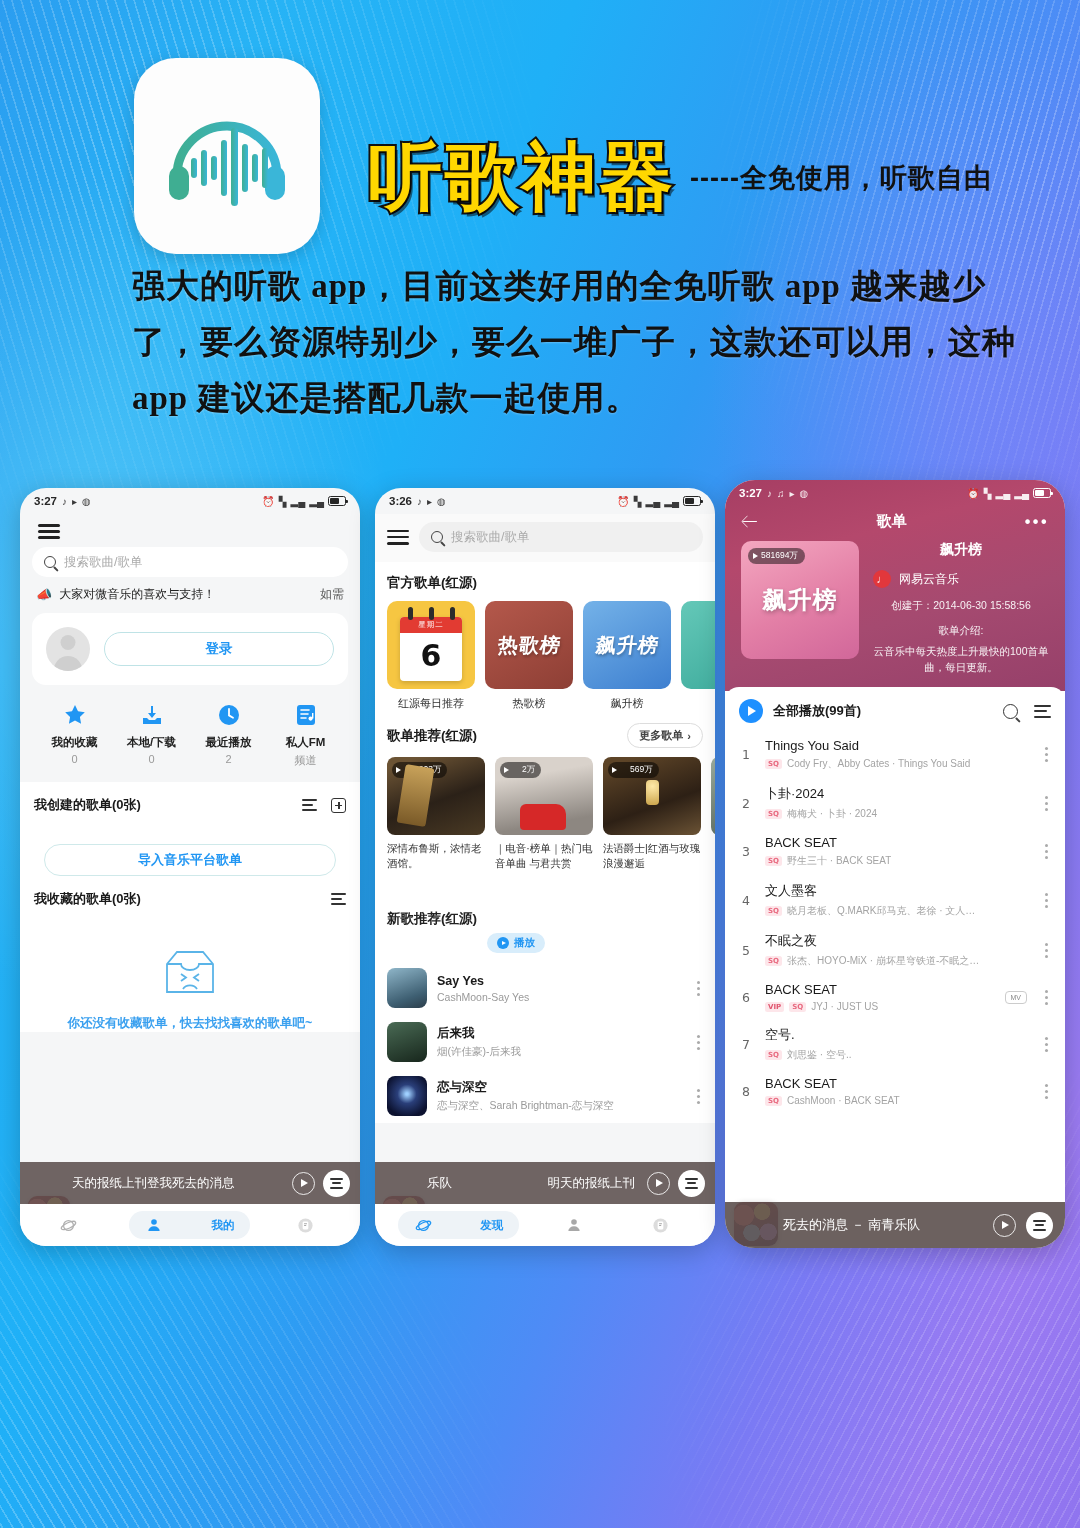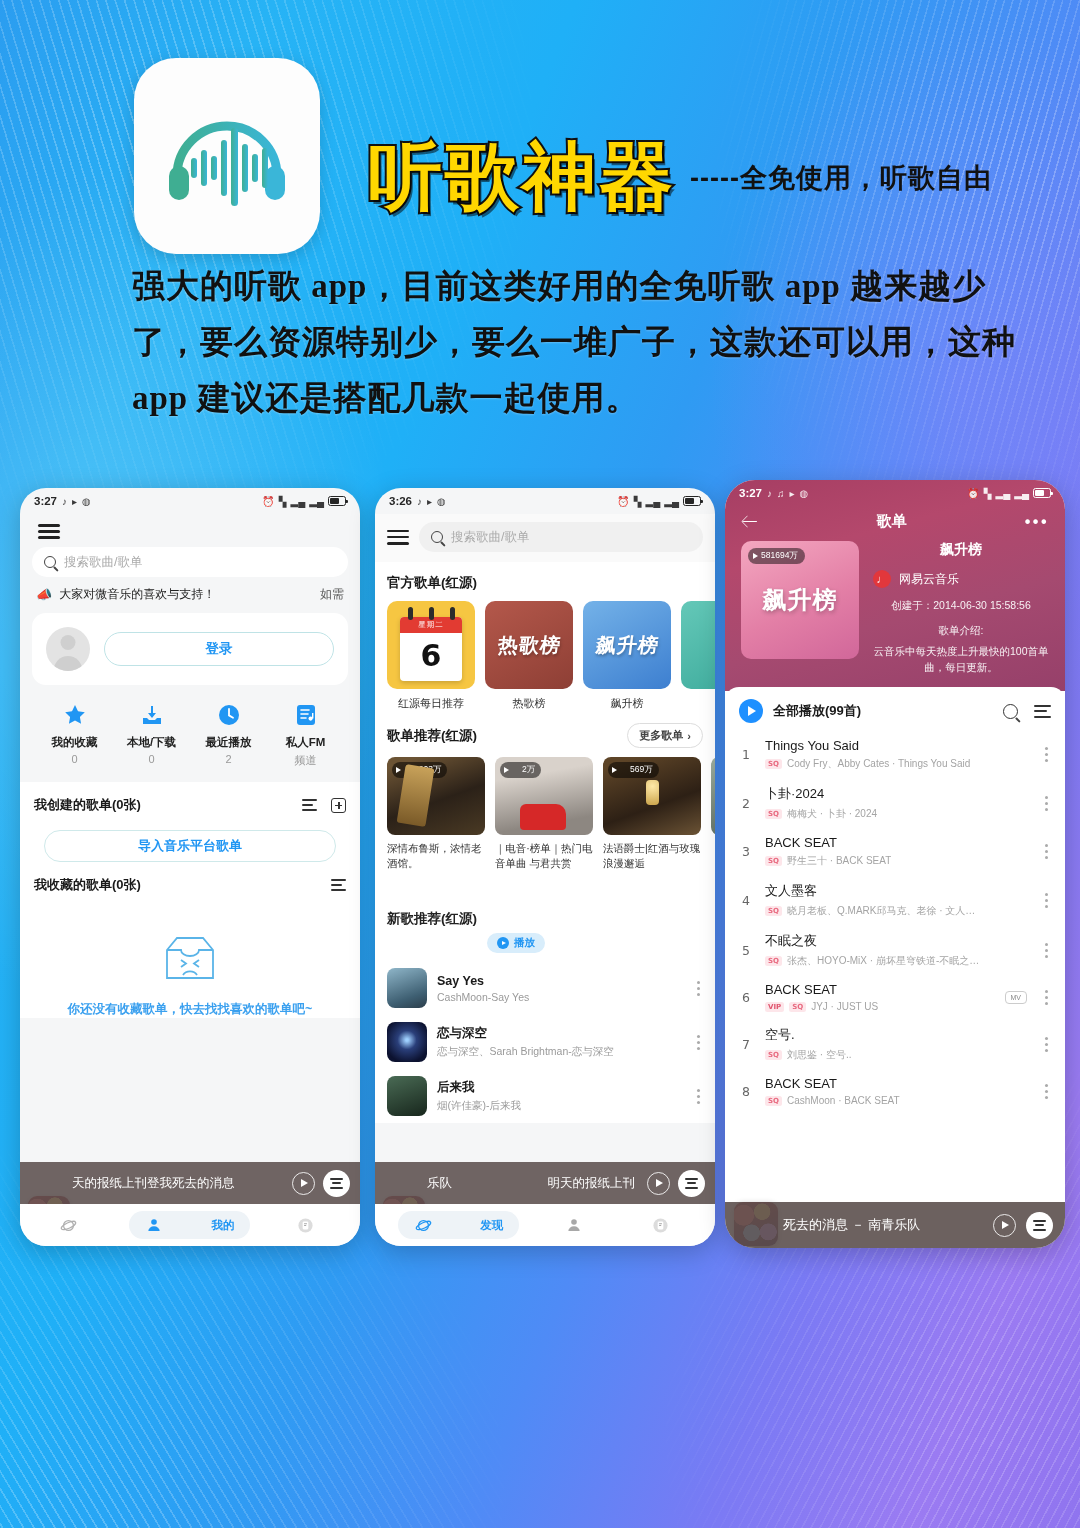--- a/index.html
+++ b/index.html
@@ -156,21 +156,21 @@
   .sec-acts { margin-left:auto; display:flex; gap: 14px; align-items:center; color:#333; }
   .icon-list { width:15px; height:12px; display:flex; flex-direction:column; justify-content:space-between; }
   .icon-list i { display:block; height:2px; background:#333; border-radius:2px; }
   .icon-list i:nth-child(1){ width:100%; } .icon-list i:nth-child(2){ width:75%; }
   .icon-list i:nth-child(3){ width:100%; }
   .icon-plus { width:15px; height:15px; border:1.6px solid #333; border-radius:3px; position:relative; }
   .icon-plus::before,.icon-plus::after{ content:''; position:absolute; background:#333; }
   .icon-plus::before{ left:3px; right:3px; top:6px; height:1.6px; }
   .icon-plus::after{ top:3px; bottom:3px; left:6px; width:1.6px; }
   .import-btn {
-    height: 32px; border:1.1px solid #cfe9ea; border-radius: 17px; margin: 6px 10px 0;
+    height: 32px; border:1.1px solid #cfe9ea; border-radius: 17px; margin: 20px 10px 0;
     display:flex; align-items:center; justify-content:center;
     color:#2196f3; font-size: 13px; font-weight:600;
   }
   .empty { text-align:center; padding: 26px 0 0; }
   .empty-text { color:#3aa0ef; font-size: 12.5px; margin-top: 12px; font-weight:600; }
 
   .miniplayer {
     position:absolute; left:0; right:0; bottom:42px; height: 42px;
     background: rgba(92,80,78,.88); display:flex; align-items:center; padding: 0 10px 0 52px;
     color:#fff; font-size: 12.5px; gap: 8px;
@@ -650,36 +650,36 @@
         <div class="song-name">Say Yes</div>
         <div class="song-sub">CashMoon-Say Yes</div>
       </div>
       <span class="dots3">
           <i></i>
           <i></i>
           <i></i>
         </span>
     </div>
     <div class="song-row">
+      <div class="song-art sa-2"></div>
+      <div class="song-meta">
+        <div class="song-name">后来我</div>
+        <div class="song-sub">烟(许佳豪)-后来我</div>
+      </div>
+      <span class="dots3">
+          <i></i>
+          <i></i>
+          <i></i>
+        </span>
+    </div>
+    <div class="song-row">
       <div class="song-art sa-3"></div>
       <div class="song-meta">
         <div class="song-name">恋与深空</div>
         <div class="song-sub">恋与深空、Sarah Brightman-恋与深空</div>
-      </div>
-      <span class="dots3">
-          <i></i>
-          <i></i>
-          <i></i>
-        </span>
-    </div>
-    <div class="song-row">
-      <div class="song-art sa-2"></div>
-      <div class="song-meta">
-        <div class="song-name">后来我</div>
-        <div class="song-sub">烟(许佳豪)-后来我</div>
       </div>
       <span class="dots3">
           <i></i>
           <i></i>
           <i></i>
         </span>
     </div>
   </div>
 
   <div class="mp-art"></div>

